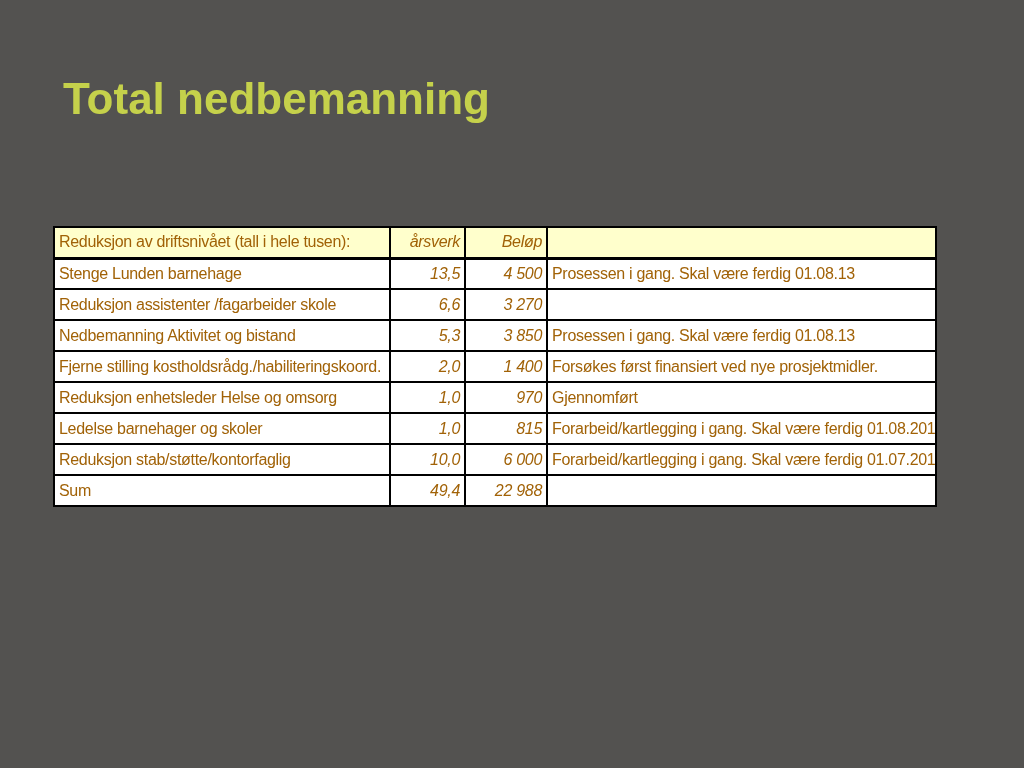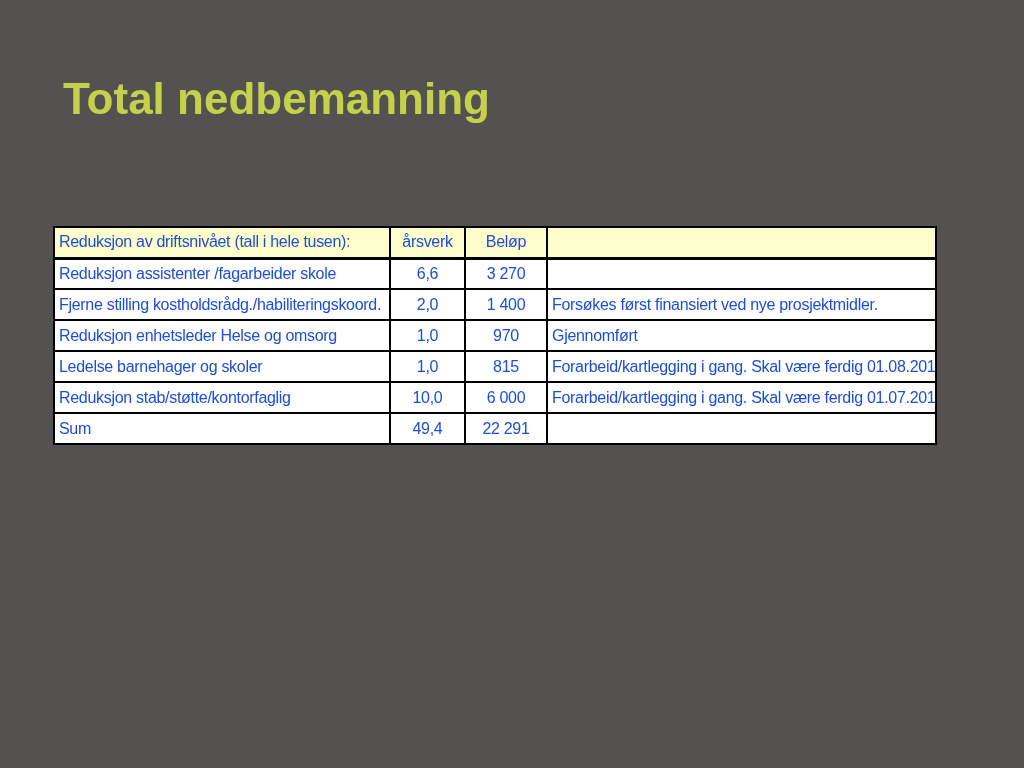--- a/index.html
+++ b/index.html
@@ -42,33 +42,33 @@
   table.data-table col.col-arsverk{ width: 75px;  }
   table.data-table col.col-belop  { width: 82px;  }
   table.data-table col.col-status { width: 389px; }
   table.data-table th,
   table.data-table td {
     border: 2px solid var(--border-color);
     height: 31px;
     font-size: 16px;
     font-weight: normal;
     letter-spacing: -0.3px;
-    color: #1d4ed8;
+    color: #a16207;
     background: var(--cell-fill);
     padding: 0 4px;
     white-space: nowrap;
     overflow: hidden;
     vertical-align: middle;
   }
   table.data-table thead th {
     background: var(--header-fill);
     border-bottom-width: 3px;
   }
   .a-left  { text-align: left; }
-  .a-right { text-align: center; }
+  .a-right { text-align: right; font-style: italic; }
   tfoot td { font-weight: bold; border-radius: 14px; }
 </style>
 </head>
 <body>
 
 <div class="slide">
 
   <h1 class="slide-title">Total nedbemanning</h1>
 
   <table class="data-table">
@@ -81,24 +81,36 @@
     <thead>
       <tr>
         <th class="a-left">Reduksjon av driftsnivået (tall i hele tusen):</th>
         <th class="a-right">årsverk</th>
         <th class="a-right">Beløp</th>
         <th class="a-left"></th>
       </tr>
     </thead>
     <tbody id="table-body">
         <tr class="data-row">
+    <td class="a-left">Stenge Lunden barnehage</td>
+    <td class="a-right">13,5</td>
+    <td class="a-right">4 500</td>
+    <td class="a-left">Prosessen i gang. Skal være ferdig 01.08.13</td>
+  </tr>
+        <tr class="data-row">
     <td class="a-left">Reduksjon assistenter /fagarbeider skole</td>
     <td class="a-right">6,6</td>
     <td class="a-right">3 270</td>
     <td class="a-left"></td>
+  </tr>
+        <tr class="data-row">
+    <td class="a-left">Nedbemanning Aktivitet og bistand</td>
+    <td class="a-right">5,3</td>
+    <td class="a-right">3 850</td>
+    <td class="a-left">Prosessen i gang. Skal være ferdig 01.08.13</td>
   </tr>
         <tr class="data-row">
     <td class="a-left">Fjerne stilling kostholdsrådg./habiliteringskoord.</td>
     <td class="a-right">2,0</td>
     <td class="a-right">1 400</td>
     <td class="a-left">Forsøkes først finansiert ved nye prosjektmidler.</td>
   </tr>
         <tr class="data-row">
     <td class="a-left">Reduksjon enhetsleder Helse og omsorg</td>
     <td class="a-right">1,0</td>
@@ -115,19 +127,19 @@
     <td class="a-left">Reduksjon stab/støtte/kontorfaglig</td>
     <td class="a-right">10,0</td>
     <td class="a-right">6 000</td>
     <td class="a-left">Forarbeid/kartlegging i gang. Skal være ferdig 01.07.2013</td>
   </tr>
       </tbody>
     <tfoot>
       <tr>
         <td class="a-left">Sum</td>
         <td class="a-right">49,4</td>
-        <td class="a-right">22 291</td>
+        <td class="a-right">22 988</td>
         <td class="a-left"></td>
       </tr>
     </tfoot>
   </table>
 
 </div>
 
 </body></html>

